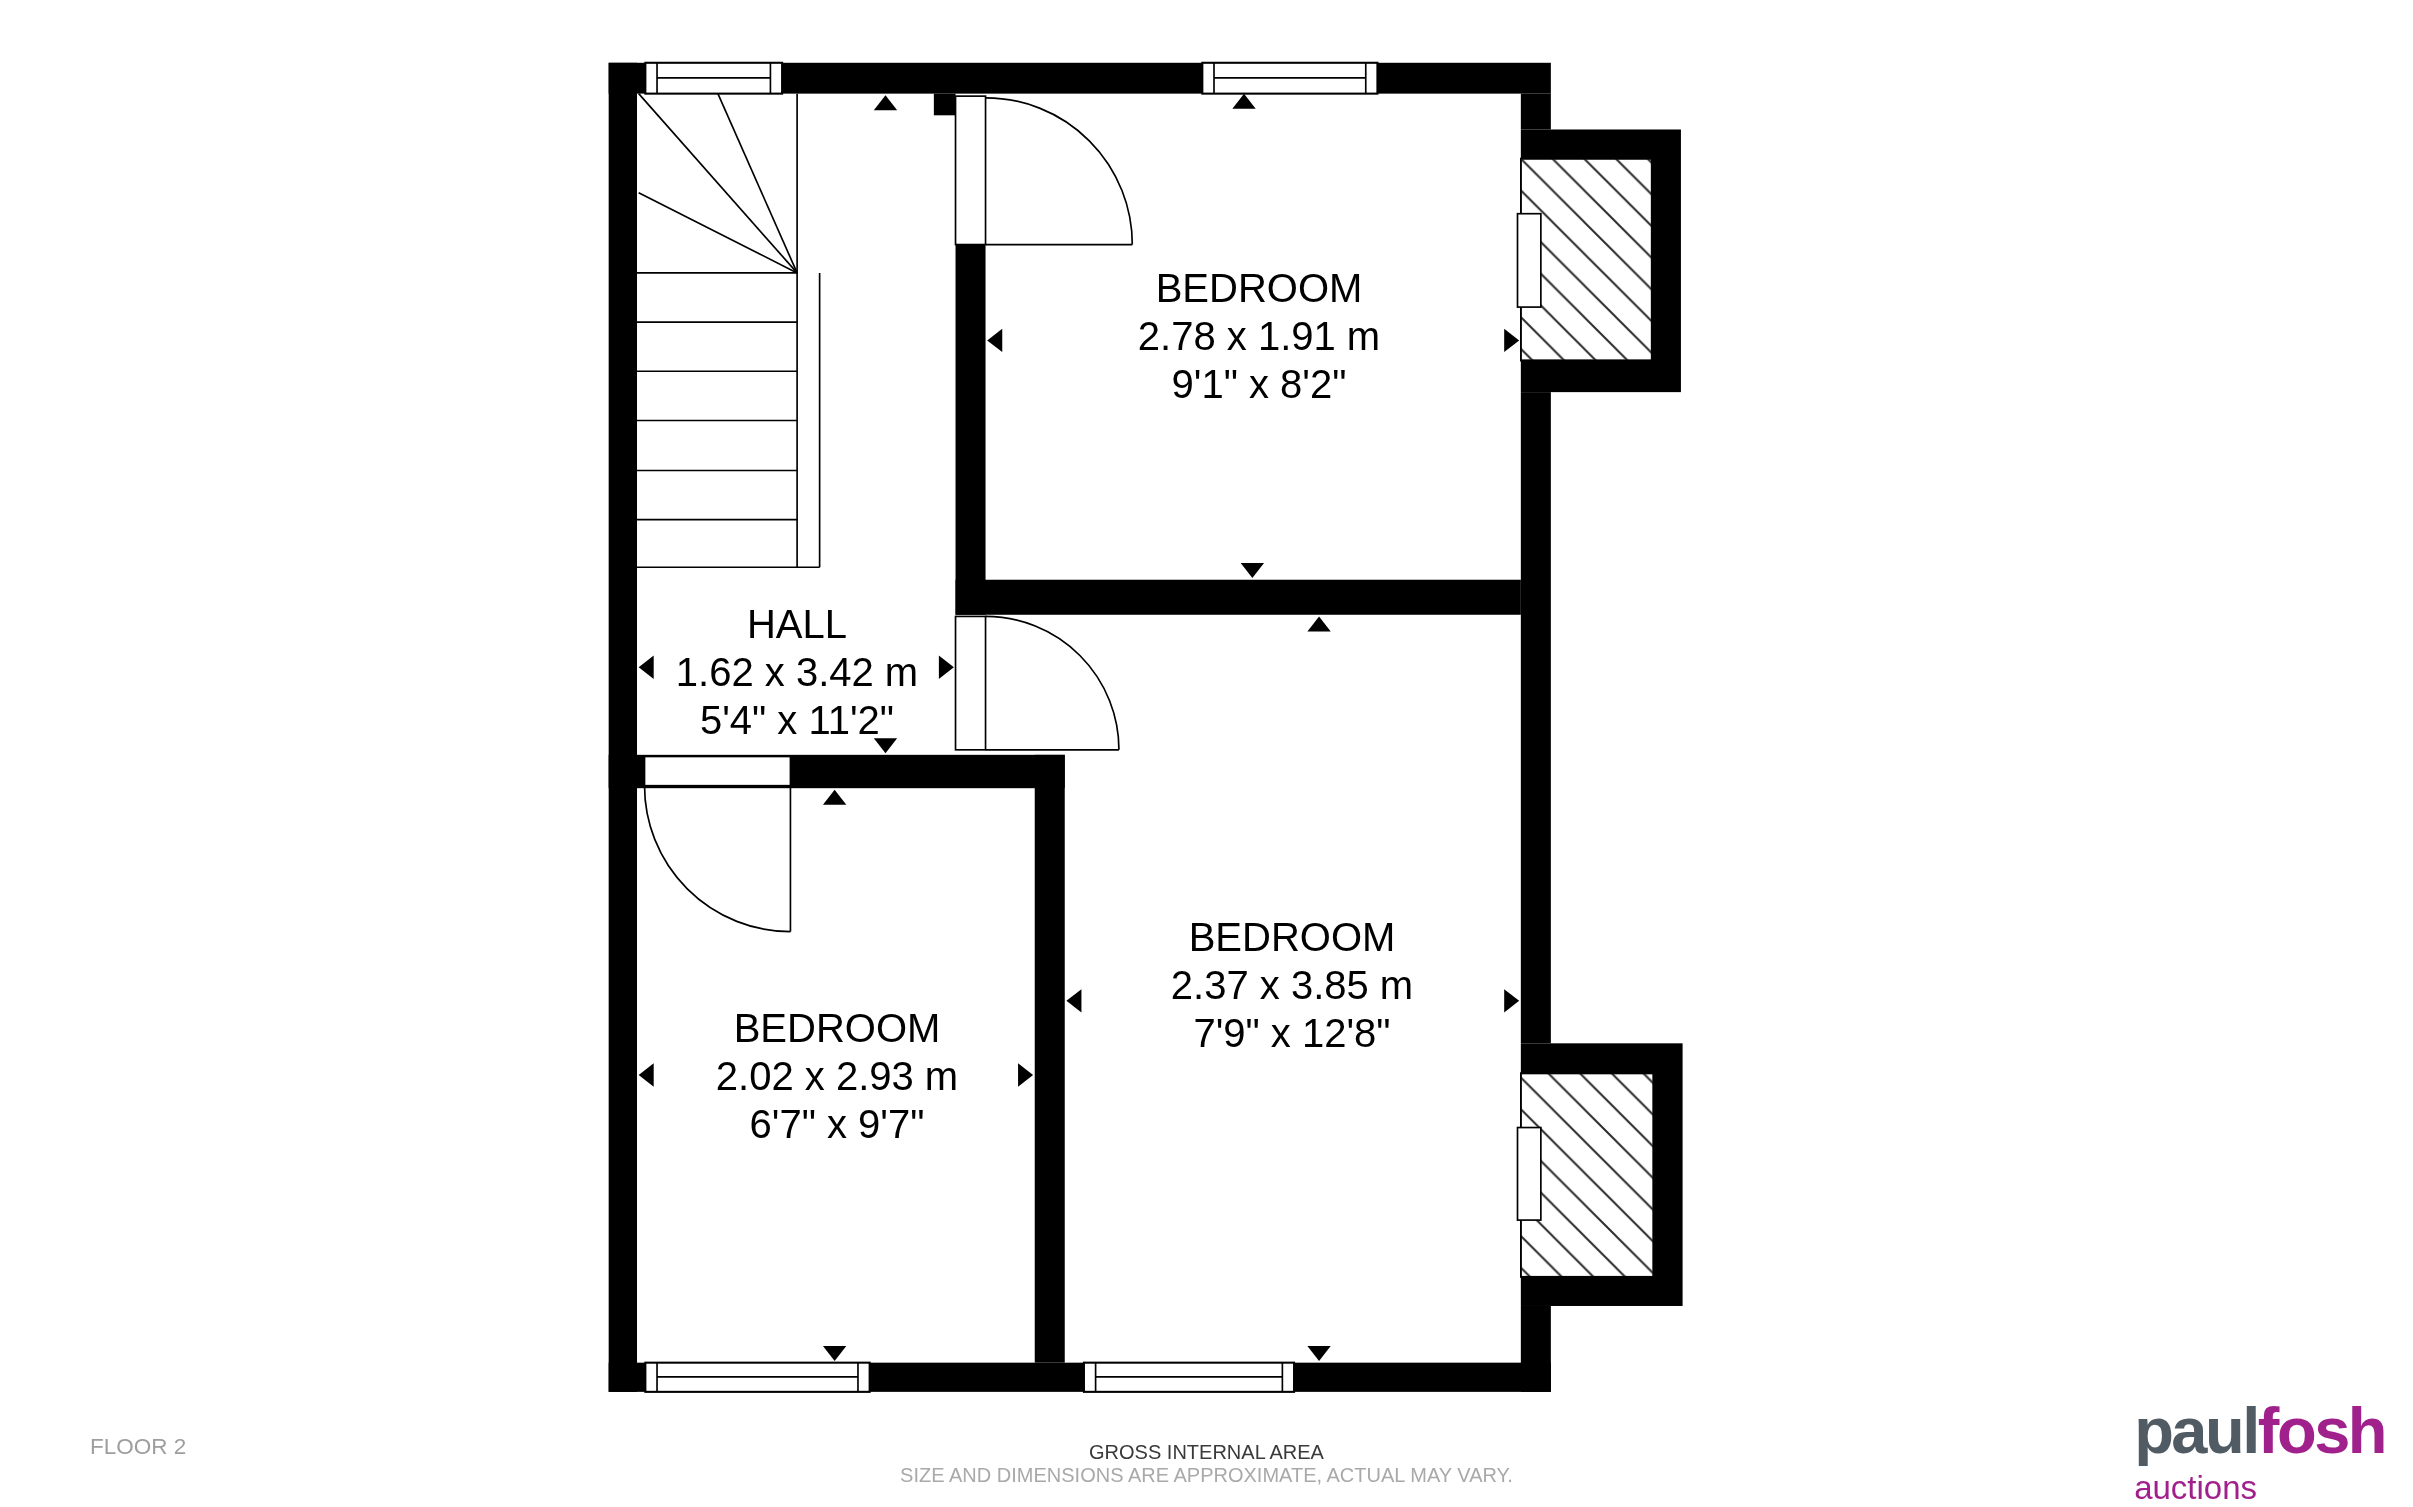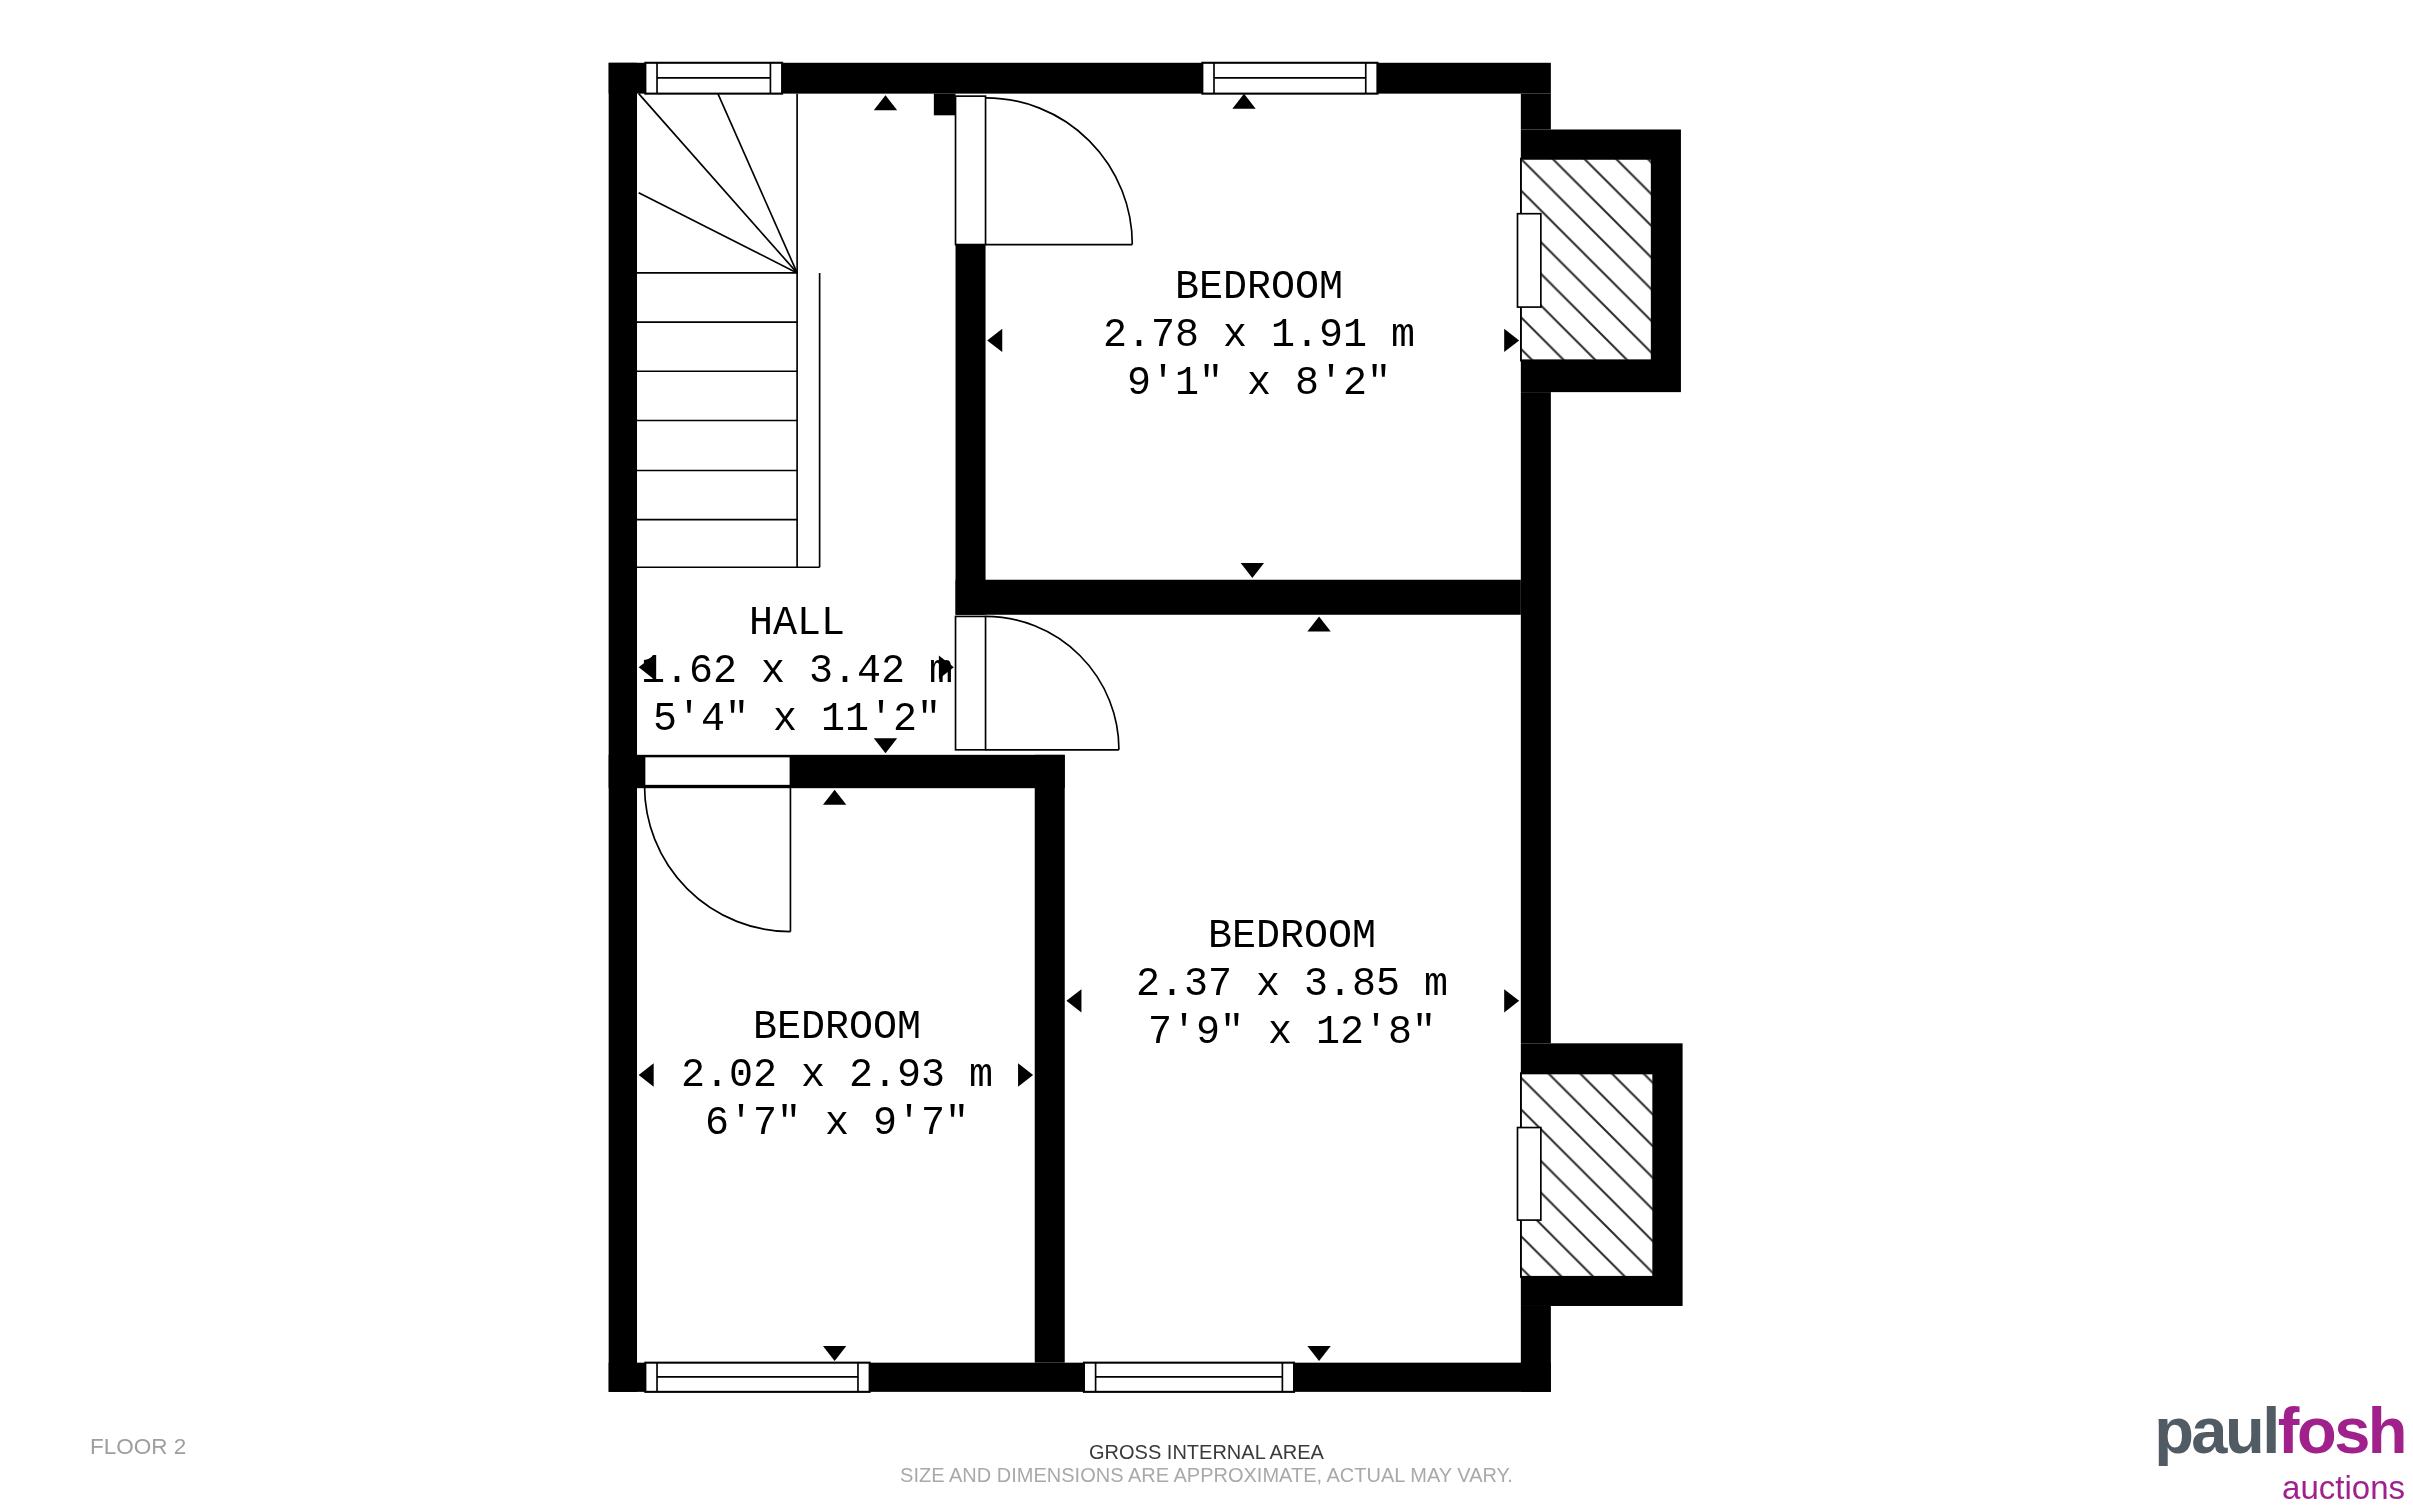--- a/index.html
+++ b/index.html
@@ -2,35 +2,35 @@
 <html style="font-size:13.3px"><head>
 <meta charset="utf-8">
 <style>
   html,body{margin:0;padding:0;background:#ffffff;}
   body{width:2413px;height:1508px;position:relative;overflow:hidden;
        font-family:"Liberation Sans", sans-serif;}
   #plan-svg{position:absolute;left:0;top:0;width:2413px;height:1508px;}
 
   .room-label{position:absolute;width:534px;text-align:center;color:#000;
               font-size:40px;line-height:48px;white-space:nowrap;}
-  .room-label div{height:48px;font-family:Liberation Mono, monospace;}
+  .room-label div{height:48px;}
 
   .room-label.tb{left:992px;top:264px;}
   .room-label.hall{left:530px;top:600px;}
   .room-label.mb{left:1025px;top:913px;}
   .room-label.blb{left:570px;top:1004px;}
 
   #footer{position:absolute;left:0;top:1421px;width:2413px;text-align:center;
           color:#3a3a3a;font-size:20px;}
   #footer .fl{line-height:23.4px;margin-top:20px;}
   #footer .disclaimer{color:#a9a9a9;line-height:22px;}
 
   #floor-label{position:absolute;left:90px;top:1434px;color:#9e9e9e;font-size:22.5px;}
 
-  #logo{position:absolute;right:8px;top:1398px;text-align:right;line-height:1;}
+  #logo{position:absolute;right:28px;top:1398px;line-height:1;}
   #logo .big{font-size:65px;font-weight:bold;letter-spacing:-2.5px;}
   #logo .p1{color:#515b64;}
   #logo .p2{color:#a0218c;}
   #logo .sub{display:block;font-size:33px;color:#a0218c;margin-top:8px;letter-spacing:0px;}
 </style>
 </head>
 <body>
 
 <svg id="plan-svg" viewBox="0 0 2894 1808" xmlns="http://www.w3.org/2000/svg">
   <defs>

